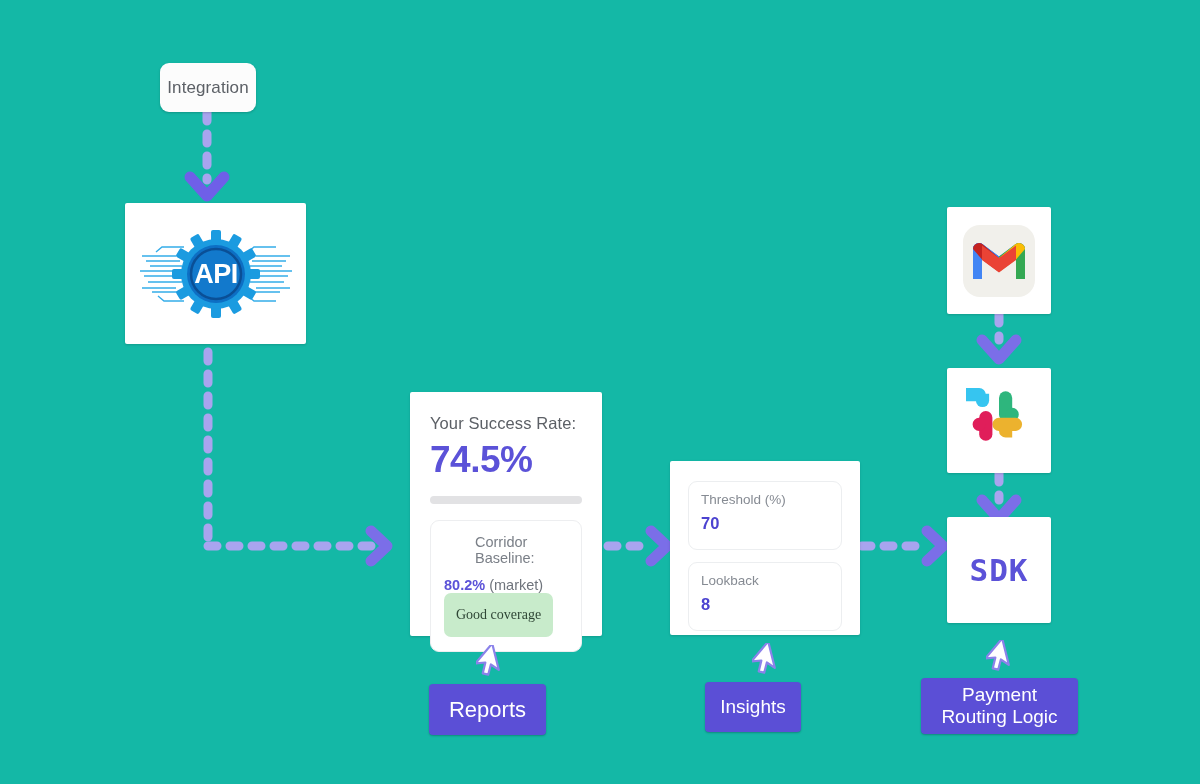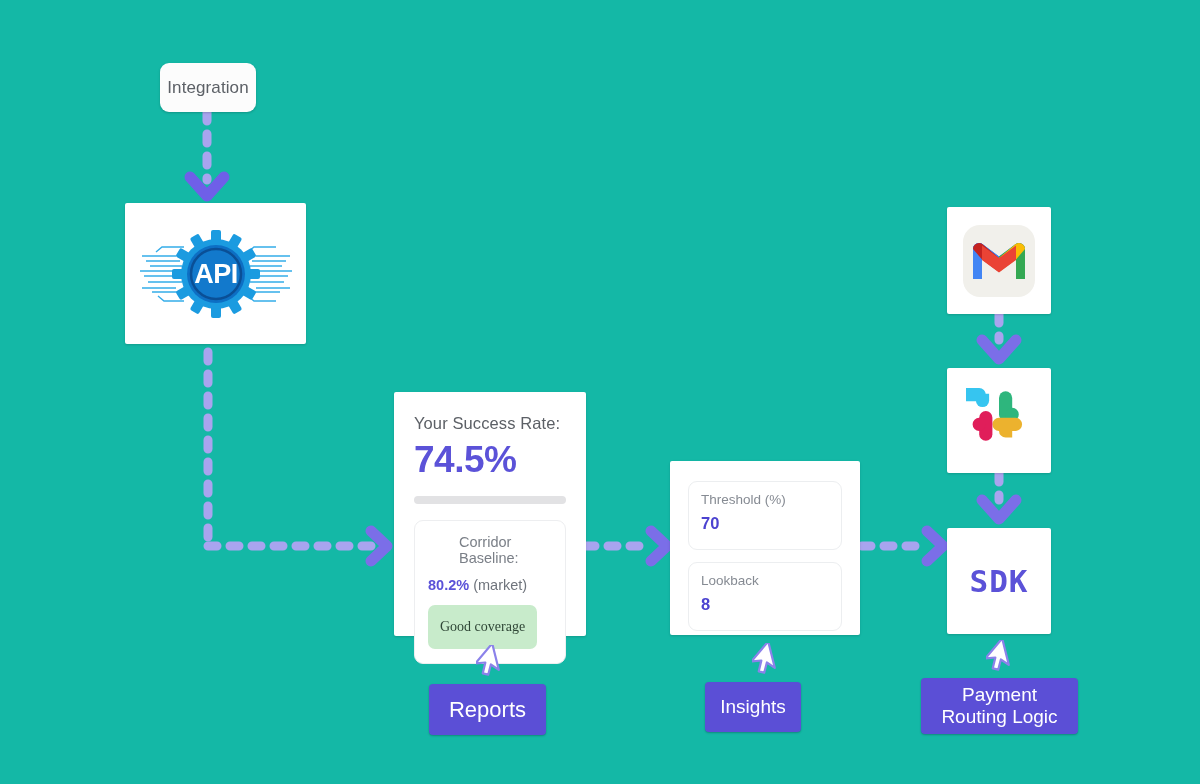--- a/index.html
+++ b/index.html
@@ -72,21 +72,20 @@
   }
   .sc-sub-title {
     font-size: 14.5px;
     color: #7a7f87;
     margin-bottom: 11px;
     margin-left: 31px;
   }
   .sc-sub-row {
     font-size: 14.5px;
     color: #6f747c;
-    margin-bottom: 12px;
   }
   .sc-sub-row b { color: #5b52d8; font-weight: bold; }
   .badge {
     display: inline-block;
     background: #c8ebcb;
     color: #2f4636;
     font-size: 14px;
     padding: 14px 12px;
     border-radius: 7px;
     font-family: Liberation Serif, serif;
@@ -214,21 +213,21 @@
         </g>
         <circle cx="0" cy="0" r="35" fill="#1b9be0"></circle>
         <circle cx="0" cy="0" r="29" fill="#0d6fc4"></circle>
         <circle cx="0" cy="0" r="25" fill="#1279cc"></circle>
         <circle cx="0" cy="0" r="25" fill="none" stroke="#0a4f96" stroke-width="2.5"></circle>
         <text x="0" y="9" text-anchor="middle" fill="#ffffff" font-family="Liberation Sans, sans-serif" font-size="27" font-weight="bold" letter-spacing="-0.5">API</text>
       </g>
     </svg>
   </div>
 
-  <div class="abs card" id="success-card" style="left:394px; top:392px; width:192px; height:244px;">
+  <div class="abs card" id="success-card" style="left:410px; top:392px; width:192px; height:244px;">
     <div class="sc-title">Your Success Rate:</div>
     <div class="sc-value">74.5%</div>
     <div class="sc-bar"></div>
     <div class="sc-sub">
       <div class="sc-sub-title">Corridor Baseline:</div>
       <div class="sc-sub-row">
         <b>80.2%</b><span> (market)</span>
       </div>
       <span class="badge">Good coverage</span>
     </div>
@@ -272,21 +271,21 @@
       <path d="M43.2 32.4 a5.4 5.4 0 1 1 0 10.8 h-5.4 v-5.4 a5.4 5.4 0 0 1 5.4 -5.4 Z" fill="#2eb67d" transform="translate(-5.4,-16.2)"></path>
 
       <path d="M32.4 40.5 a5.4 5.4 0 1 1 10.8 0 v5.4 h-5.4 a5.4 5.4 0 0 1 -5.4 -5.4 Z" fill="#ecb22e" transform="translate(-5.4,-5.4)"></path>
       <path d="M24.3 40.5 a5.4 5.4 0 0 1 5.4 -5.4 h13.5 a5.4 5.4 0 0 1 0 10.8 H29.7 a5.4 5.4 0 0 1 -5.4 -5.4 Z" fill="#ecb22e" transform="translate(-2.7,-10.8)"></path>
 
       <path d="M21.6 40.5 a5.4 5.4 0 1 1 -10.8 0 V27 a5.4 5.4 0 0 1 10.8 0 Z" fill="#e01e5a" transform="translate(0,-2.7)"></path>
       <path d="M10.8 32.4 a5.4 5.4 0 1 1 0 -10.8 h5.4 v5.4 a5.4 5.4 0 0 1 -5.4 5.4 Z" fill="#e01e5a" transform="translate(0,2.7)"></path>
     </svg>
   </div>
 
-  <div class="abs card iconbox" style="left:947px; top:528px; width:104px; height:106px;">
+  <div class="abs card iconbox" style="left:947px; top:517px; width:104px; height:106px;">
     <span class="sdk-text">SDK</span>
   </div>
 
   <svg class="abs cursor" style="left:476px; top:645px; width:30px; height:34px;" viewBox="0 0 30 34" xmlns="http://www.w3.org/2000/svg">
     <path d="M4 2 L4 28 L11 21 L16 31 L21 28.5 L16.5 19 L26 18 Z" fill="#ffffff" stroke="#8b82ea" stroke-width="2.2" stroke-linejoin="round" transform="rotate(40 15 17)"></path>
   </svg>
 
   <svg class="abs cursor" style="left:752px; top:643px; width:30px; height:34px;" viewBox="0 0 30 34" xmlns="http://www.w3.org/2000/svg">
     <path d="M4 2 L4 28 L11 21 L16 31 L21 28.5 L16.5 19 L26 18 Z" fill="#ffffff" stroke="#8b82ea" stroke-width="2.2" stroke-linejoin="round" transform="rotate(40 15 17)"></path>
   </svg>

